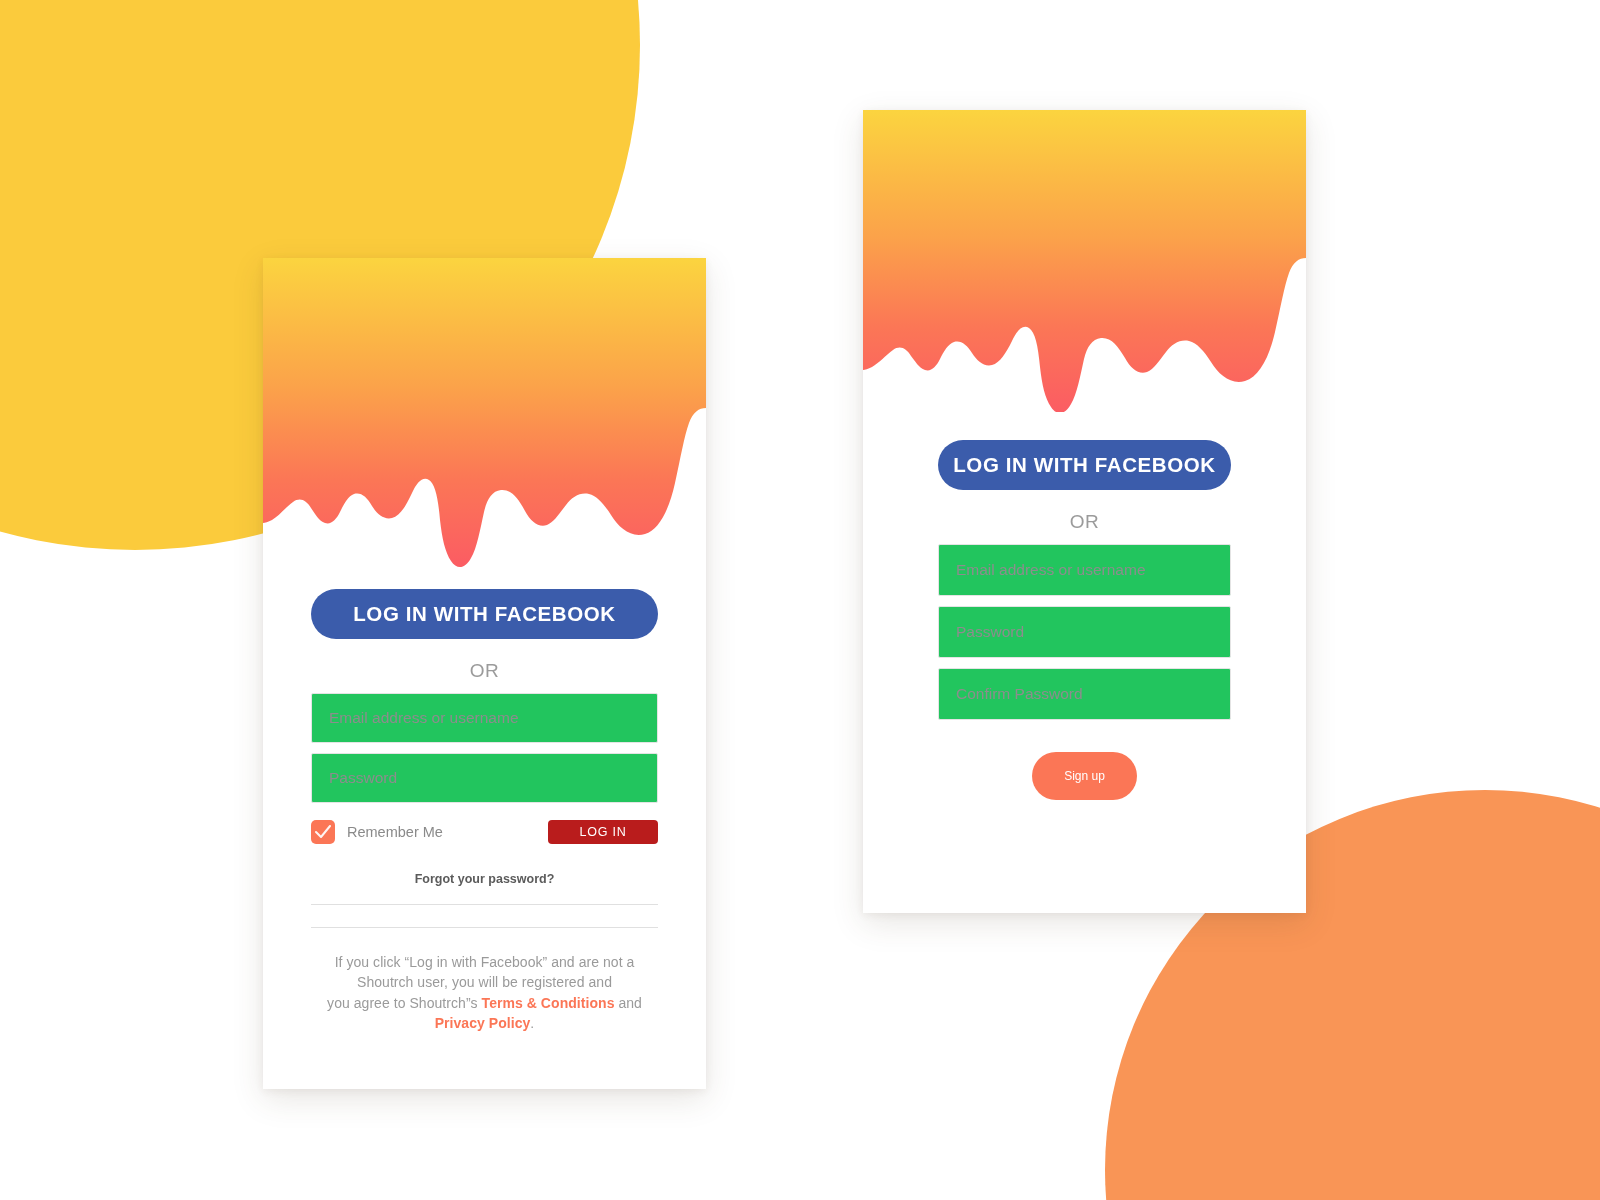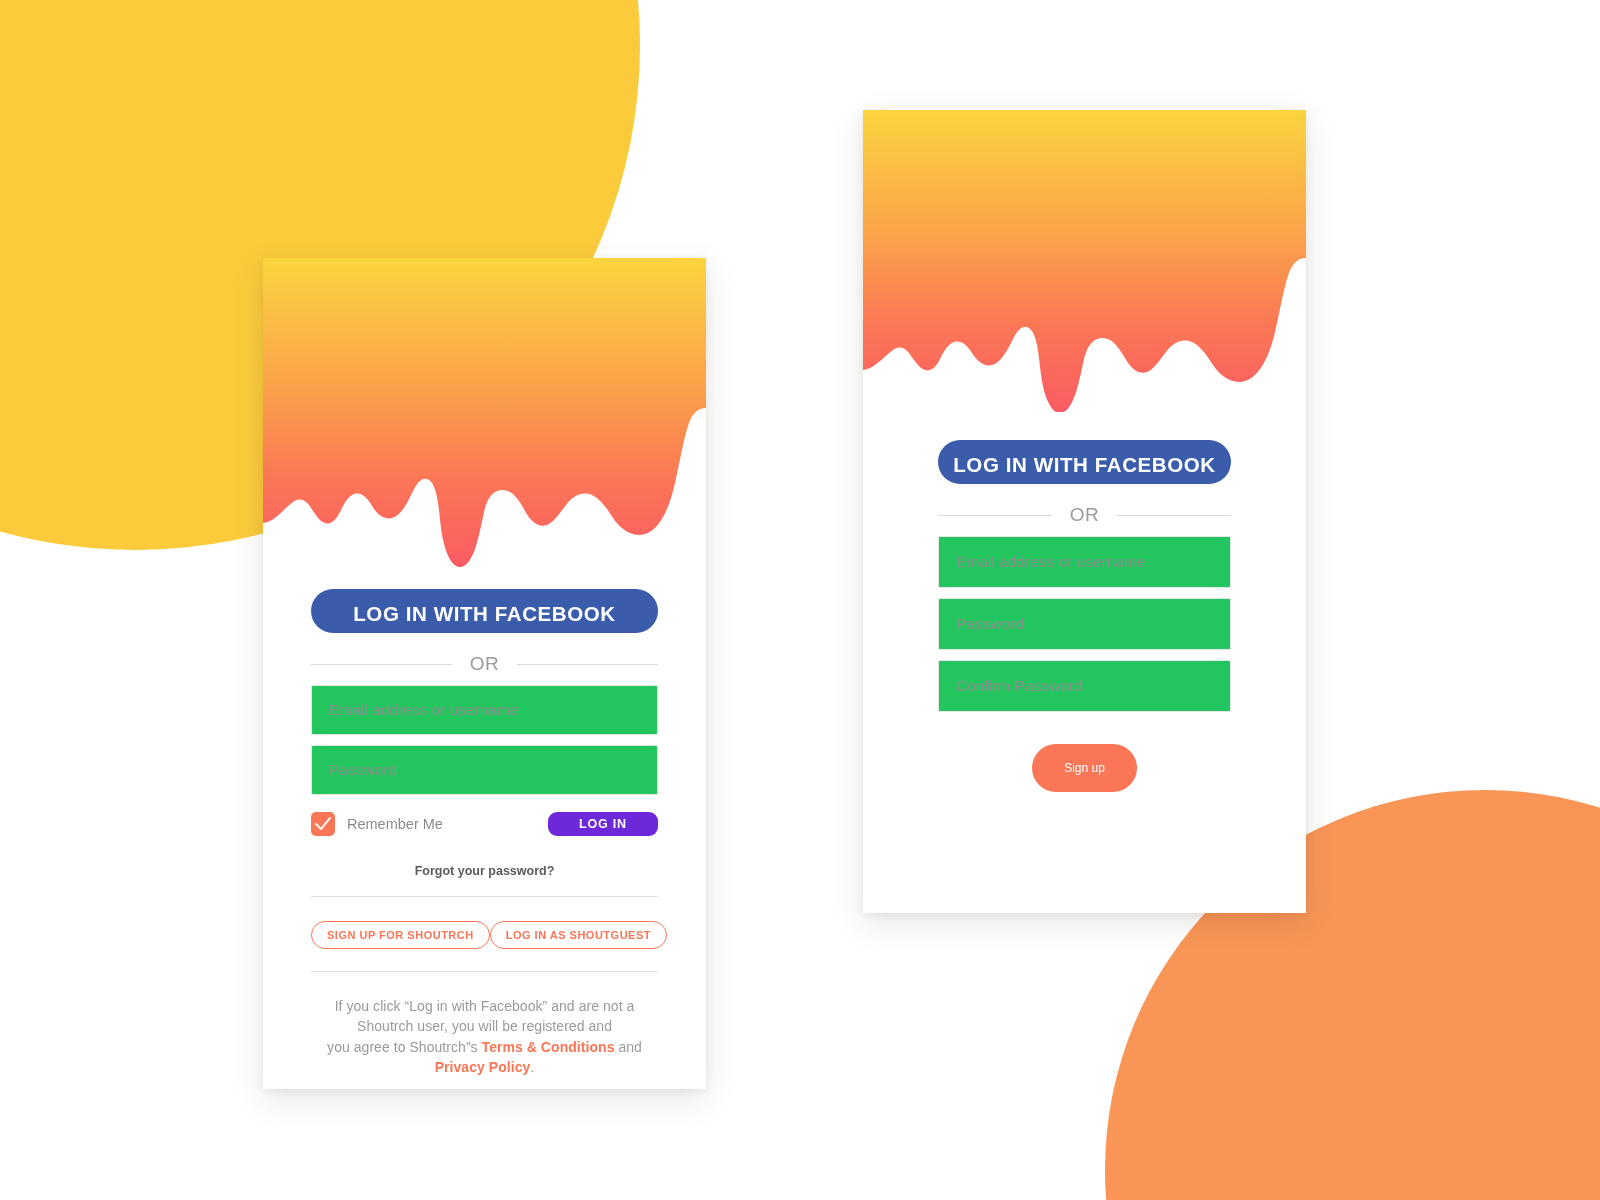--- a/index.html
+++ b/index.html
@@ -89,34 +89,35 @@
     display: block;
     width: 100%;
     border: none;
     border-radius: 40px;
     background: #3B5CAB;
     color: #ffffff;
     font-size: 20.5px;
     font-weight: bold;
     letter-spacing: 0.6px;
     padding: 0;
-    height: 44px;
+    height: 50px;
     line-height: 50px;
     text-align: center;
     cursor: pointer;
     font-family: "Liberation Sans", sans-serif;
   }
   #card-login .fb-button { margin-top: 21px; }
   #card-signup .fb-button { margin-top: 28px; }
 
   
   .or-row {
     display: flex;
     align-items: center;
     margin-top: 20px;
+    flex-direction: column;
   }
   .or-row .rule {
     flex: 1 1 auto;
     height: 1px;
     background: #D8D8D8;
   }
   .or-row .or-text {
     flex: 0 0 auto;
     padding: 0 18px;
     color: #9B9B9B;
@@ -169,28 +170,28 @@
     font-size: 14.5px;
     color: #8A8A8A;
     flex: 1 1 auto;
   }
   .login-button {
     flex: 0 0 auto;
     width: 110px;
     height: 24px;
     line-height: 24px;
     border: none;
-    background: #6d28d9;
+    background: #b91c1c;
     color: #ffffff;
     font-size: 12.5px;
-    font-weight: bold;
+    font-weight: normal;
     letter-spacing: 0.8px;
     text-align: center;
     cursor: pointer;
-    border-radius: 9px;
+    border-radius: 4px;
     font-family: "Liberation Sans", sans-serif;
     padding: 0;
   }
 
   
   .forgot-link {
     display: block;
     text-align: center;
     margin-top: 28px;
     font-size: 12.5px;
@@ -339,24 +340,20 @@
       </span>
       <span class="remember-label">Remember Me</span>
       <button class="login-button">LOG IN</button>
     </div>
 
     <a class="forgot-link" href="#">Forgot your password?</a>
 
     <div class="hr-thin"></div>
 
 
-    <div class="pill-row">
-      <button class="pill-button">SIGN UP FOR SHOUTRCH</button>
-      <button class="pill-button">LOG IN AS SHOUTGUEST</button>
-    </div>
 
     <div class="hr-thin" style="margin-top:22px;"></div>
 
     <div class="fineprint">
       <span>If you click “Log in with Facebook” and are not a Shoutrch user, you will be registered and</span><br>
       <span>you agree to Shoutrch”s </span><a href="#">Terms &amp; Conditions</a><span> and </span><a href="#">Privacy Policy</a><span>.</span>
     </div>
 
   </div>
 </div>

